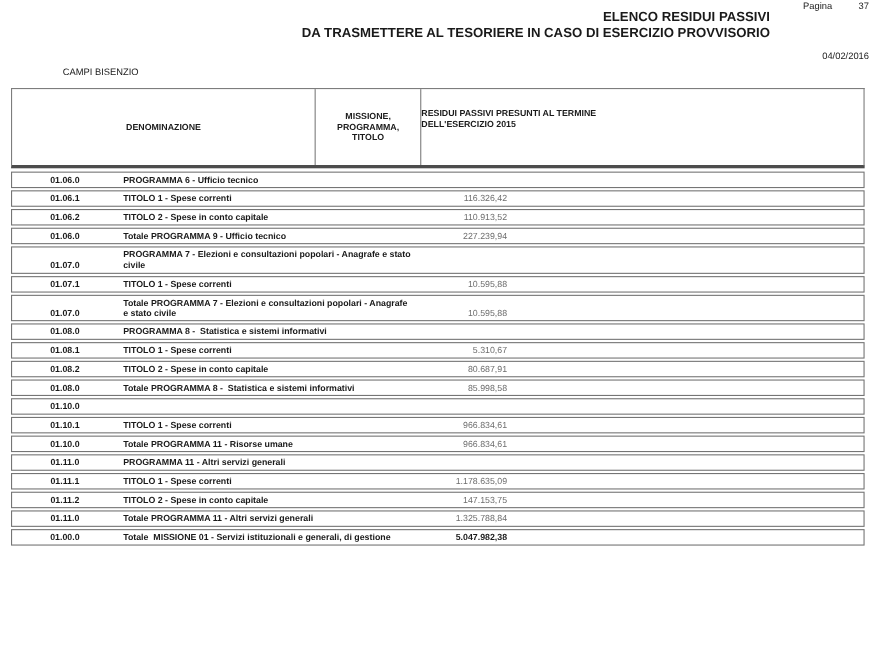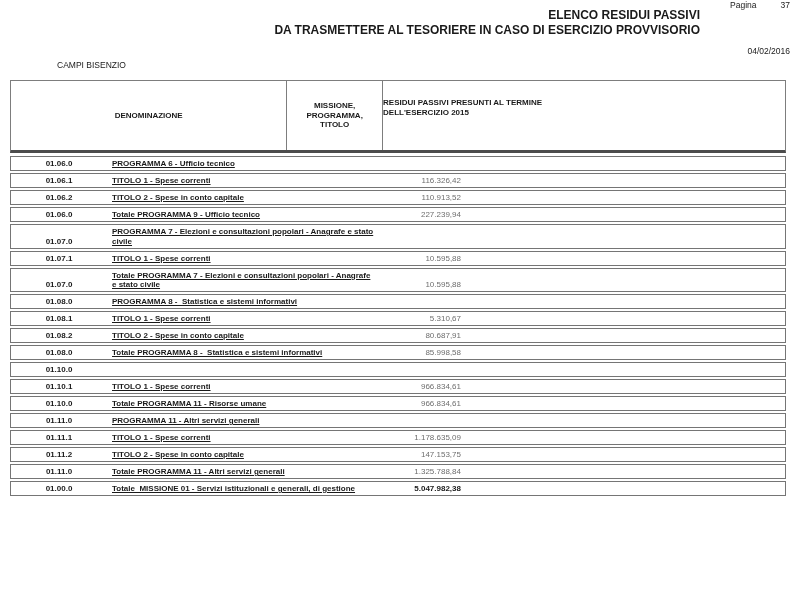--- a/index.html
+++ b/index.html
@@ -56,21 +56,21 @@
     border: 1px solid #757575;
     margin-bottom: 2px;
     display: flex;
     align-items: flex-end;
     padding: 2px 0 1.5px 0;
     min-height: 14px;
     background: #ffffff;
   }
   .cell { font-size: 8px; line-height: 9.5px; }
   .cell-code { width: 96px; text-align: center; font-weight: bold; }
-  .cell-den  { width: 277px; padding-left: 5px; font-weight: bold; white-space: pre-wrap; text-decoration: underline; }
+  .cell-den  { width: 277px; padding-left: 5px; font-weight: bold; white-space: pre-wrap; }
   .cell-amt  { width: 77px; text-align: right; color: #6e6e6e; font-weight: normal; }
   .row.type-mission-total .cell-amt { color: #1a1a1a; font-weight: bold; }
 </style>
 </head>
 <body>
 
 <div class="title-block">
   <div class="doc-title">ELENCO RESIDUI PASSIVI</div>
   <div class="doc-subtitle">DA TRASMETTERE AL TESORIERE IN CASO DI ESERCIZIO PROVVISORIO</div>
 </div>

